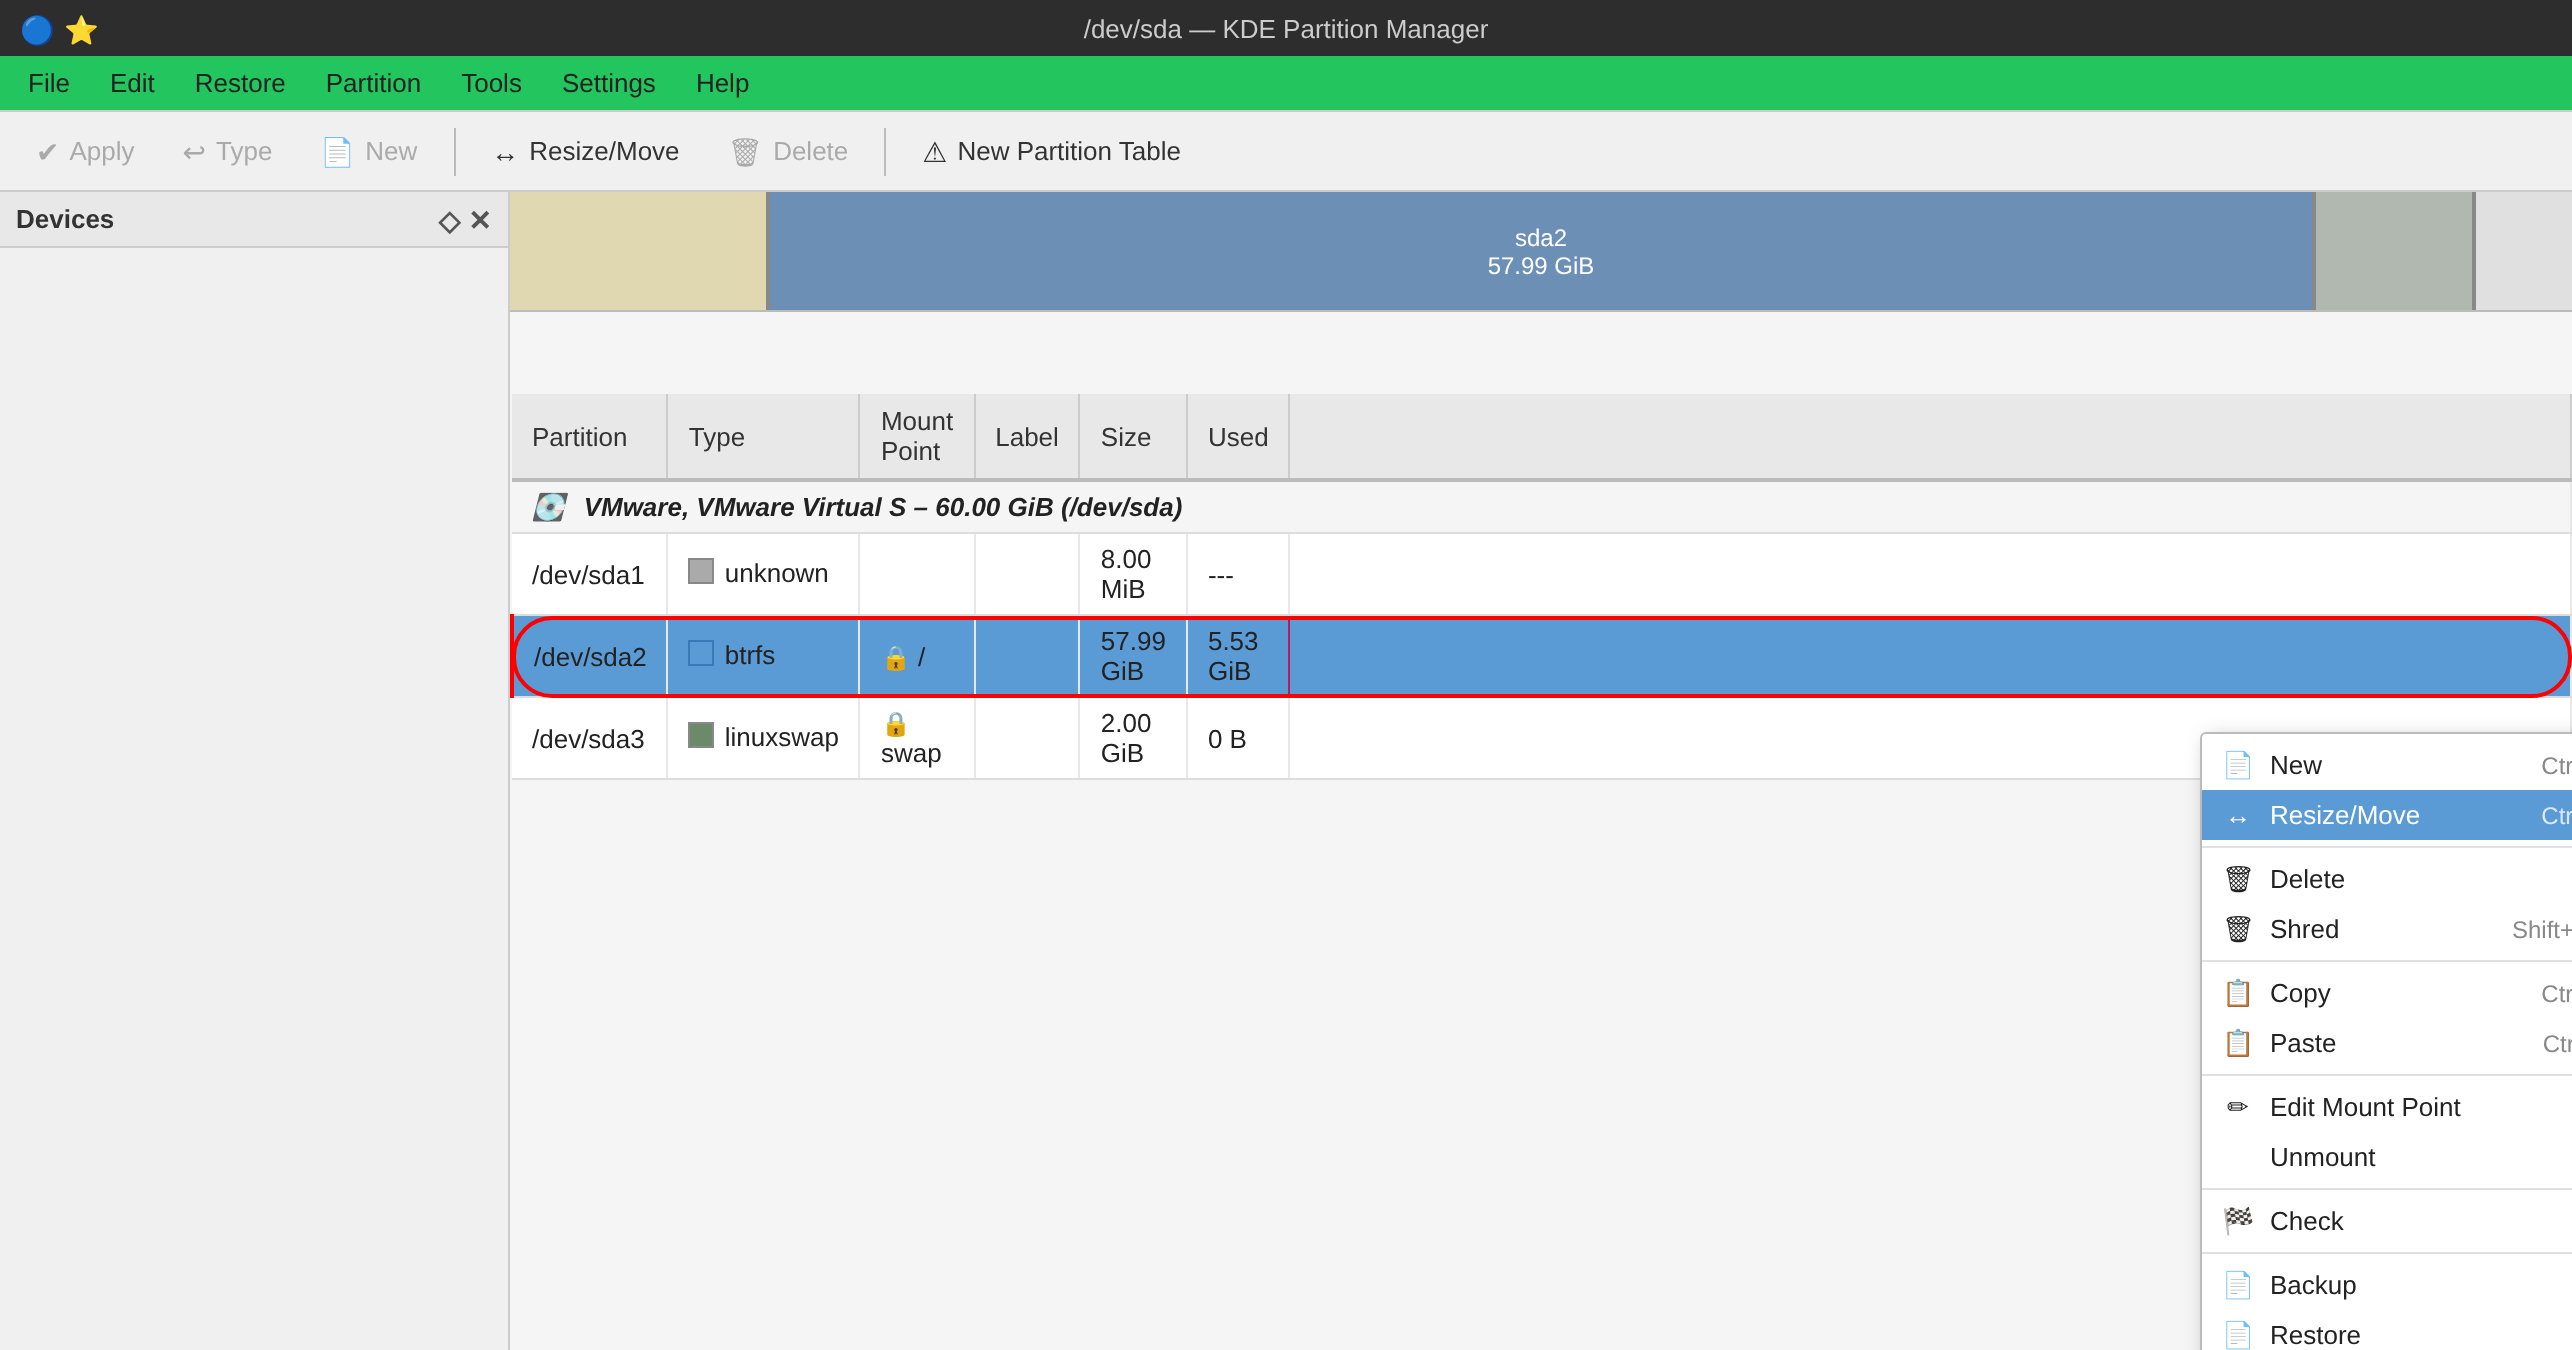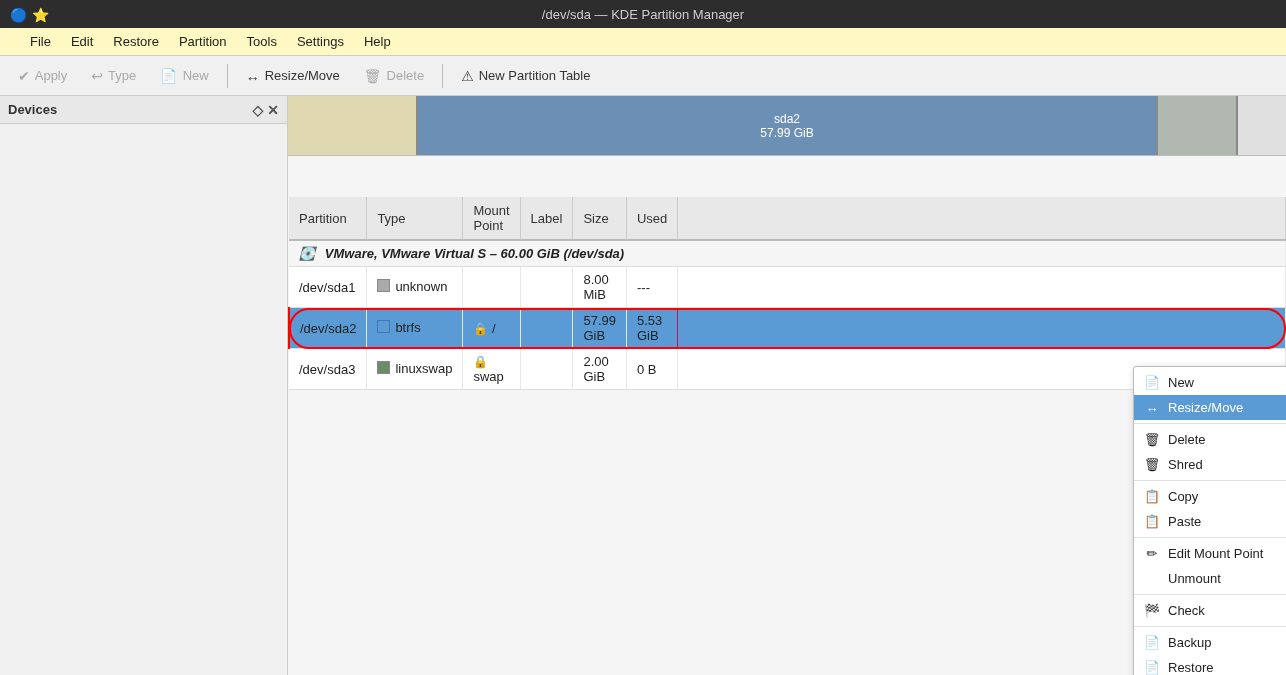--- a/index.html
+++ b/index.html
@@ -15,25 +15,25 @@
       display: flex;
       align-items: center;
       justify-content: center;
       height: 28px;
     }
     #titlebar-icons { position: absolute; left: 10px; display: flex; gap: 8px; align-items: center; }
     #titlebar-icons span { width: 14px; height: 14px; border-radius: 50%; display: inline-block; }
 
     
     #menubar {
-      background: #fef9c3;
+      background: #22c55e;
       display: flex;
       align-items: center;
       height: 28px;
-      padding: 0 20px;
+      padding: 0 4px;
       border-bottom: 1px solid #ccc;
     }
     #menubar span {
       padding: 3px 10px;
       cursor: pointer;
       font-size: 13px;
       color: #222;
       border-radius: 3px;
     }
 
@@ -64,21 +64,21 @@
 
     
     #main {
       display: flex;
       height: calc(675px - 28px - 28px - 40px);
       background: #f5f5f5;
     }
 
     
     #sidebar {
-      width: 288px;
+      width: 255px;
       background: #f0f0f0;
       border-right: 1px solid #ccc;
       display: flex;
       flex-direction: column;
     }
     #sidebar-header {
       display: flex;
       align-items: center;
       justify-content: space-between;
       padding: 4px 8px;

